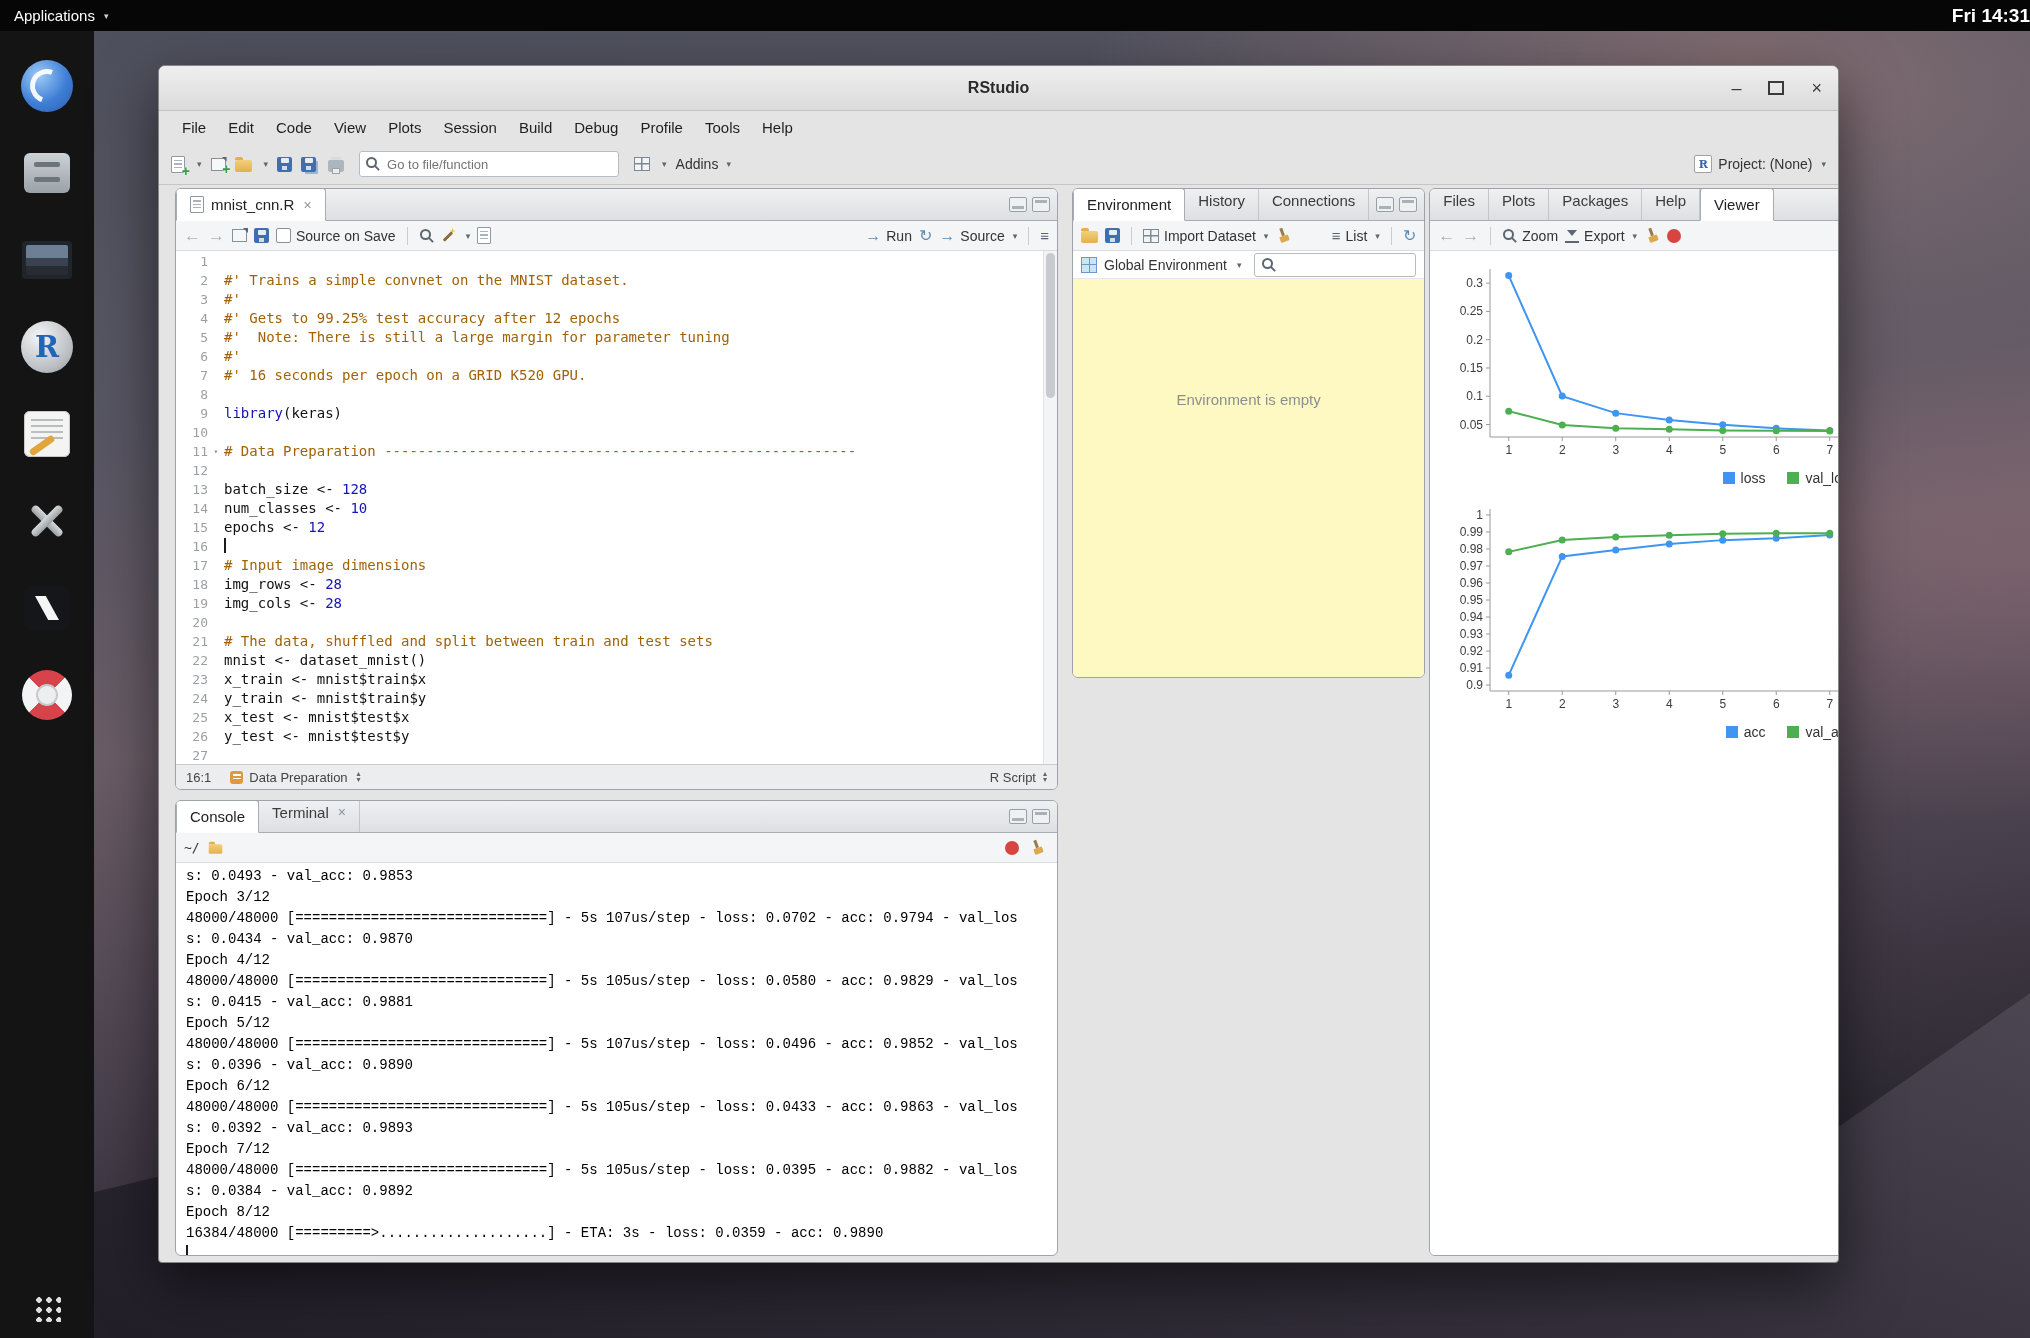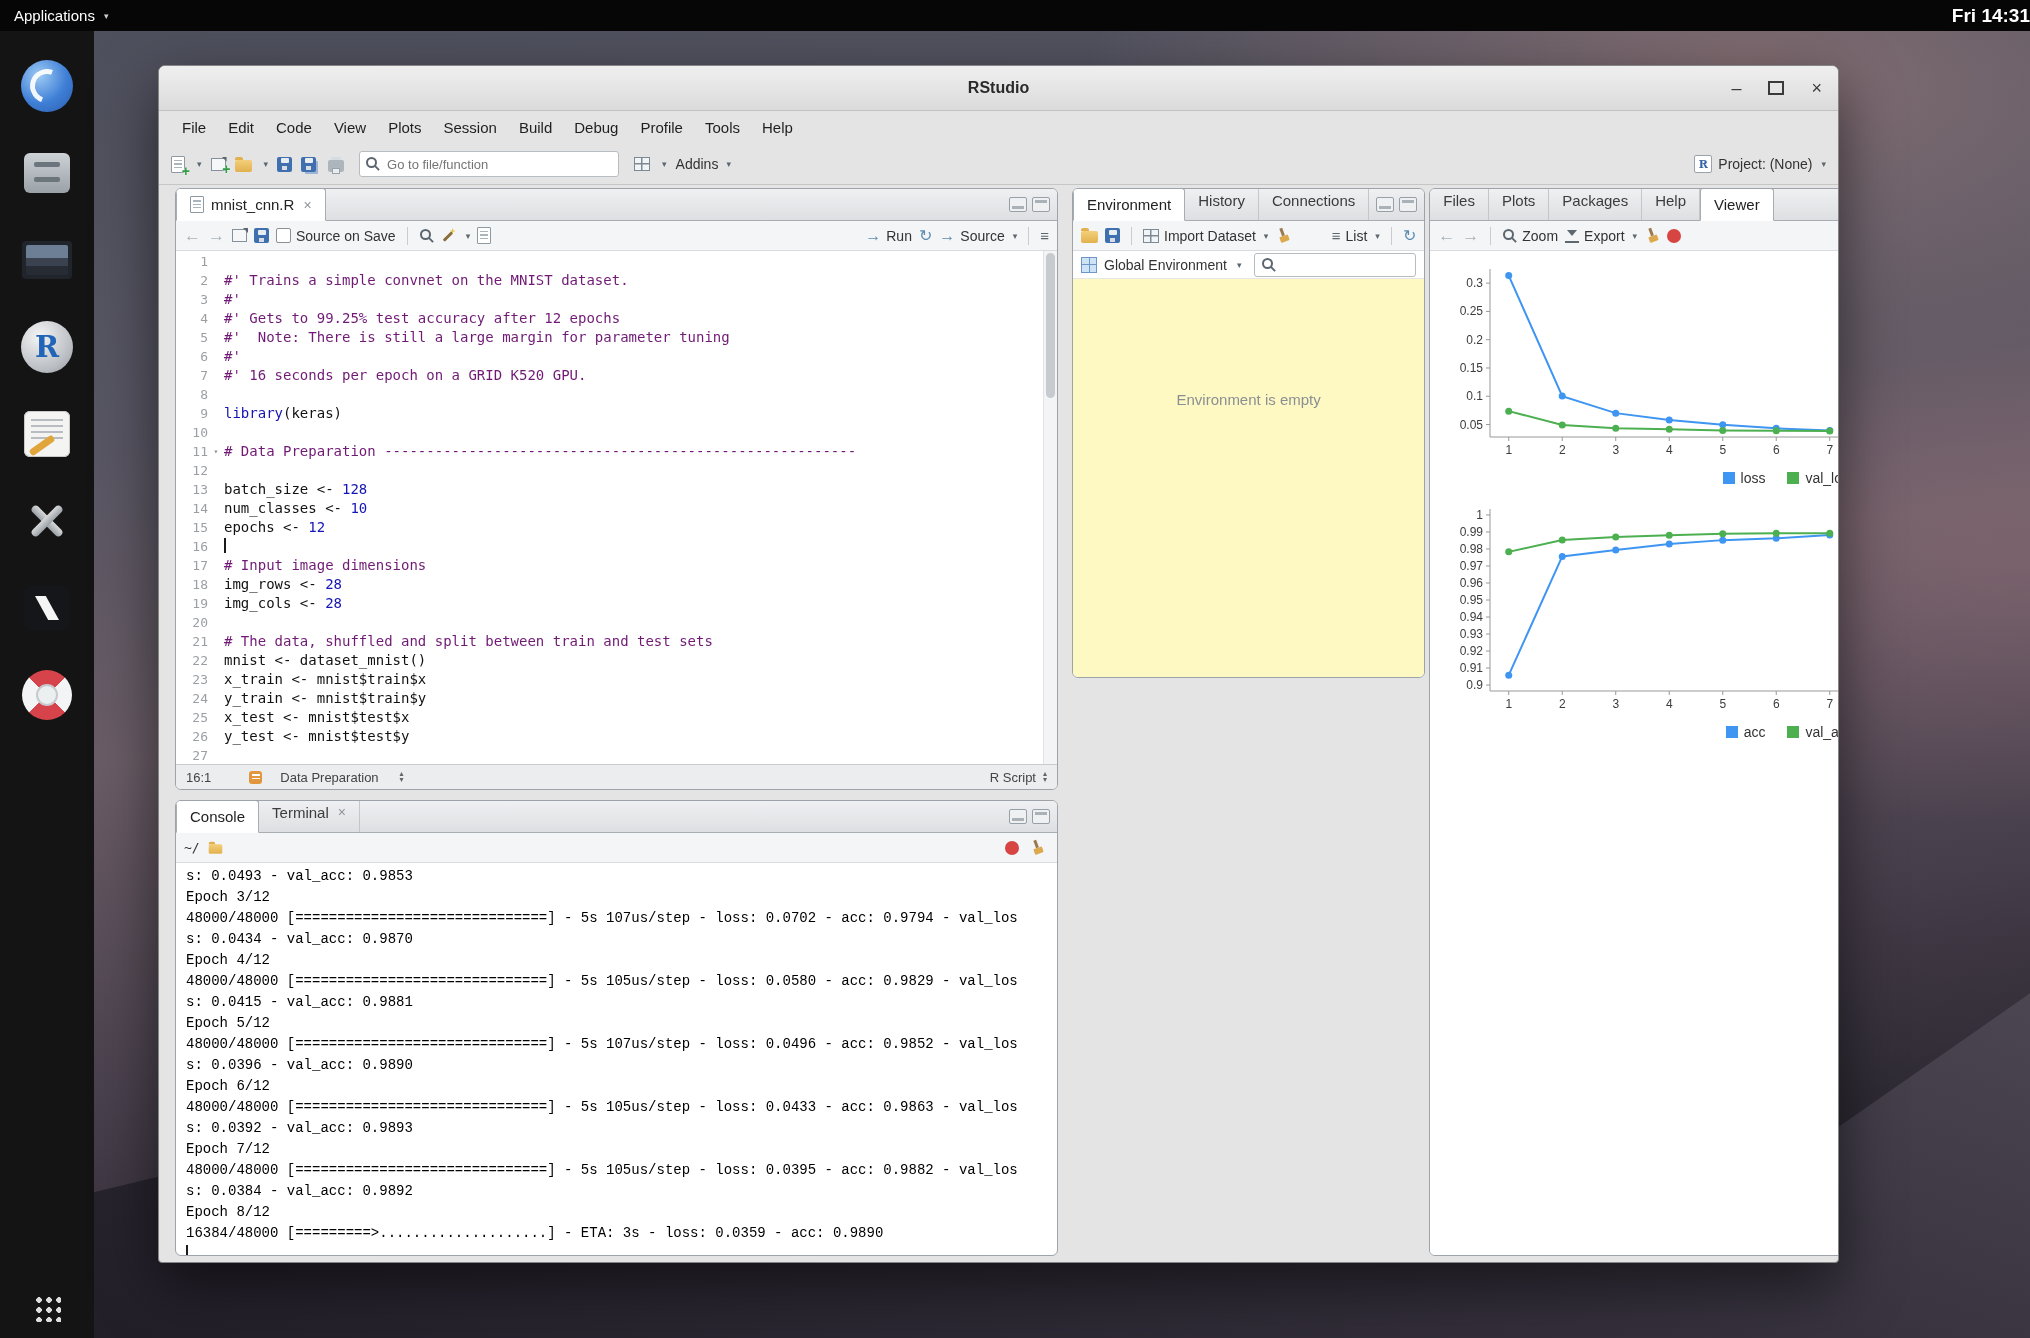--- a/index.html
+++ b/index.html
@@ -143,31 +143,31 @@
     background-size:1px 100%,100% 1px;background-position:center,center;background-repeat:no-repeat;}
   .cb{width:13px;height:13px;border:1px solid #8a9096;border-radius:2px;background:#fff;flex:none;}
   .ud{display:inline-flex;flex-direction:column;font-size:8px;line-height:6.5px;color:#666;margin-left:3px;}
 
   
   .editor{flex:1;position:relative;overflow:hidden;font-family:"DejaVu Sans Mono",monospace;padding-top:1px;}
   .ed-row{display:flex;height:19px;line-height:19px;}
   .ln{width:32px;text-align:right;color:#9b9fa3;font-size:13px;flex:none;}
   .fold{width:16px;font-size:8px;color:#8a9095;flex:none;text-align:center;line-height:19px;}
   .code{white-space:pre;font-size:14px;color:#111;}
-  .tok-com{color:#701a75;} .tok-num{color:#1514b5;} .tok-fn{color:#1514b5;} .tok-txt{color:#111;}
+  .tok-com{color:#a16207;} .tok-num{color:#1514b5;} .tok-fn{color:#1514b5;} .tok-txt{color:#111;}
   .cursor{display:inline-block;width:2px;height:15px;background:#1a1a1a;vertical-align:-2px;}
   .vscroll{position:absolute;right:0;top:0;bottom:0;width:13px;background:#f3f4f5;border-left:1px solid #e0e2e4;}
   .vscroll .thumb{position:absolute;left:2px;right:2px;border-radius:6px;background:#c7cbcf;}
   .statusbar{height:24px;flex:none;background:#ebedee;border-top:1px solid #c9cccf;display:flex;align-items:center;
     gap:8px;padding:0 10px;font-size:13px;color:#444;}
   .sec-ic{width:13px;height:13px;background:#e2973f;border-radius:3px;position:relative;flex:none;}
   .sec-ic::after{content:"";position:absolute;left:2.5px;right:2.5px;top:3px;height:7px;
     background:repeating-linear-gradient(#fff 0 1.5px,transparent 1.5px 3.5px);}
   .status-right{margin-left:auto;display:flex;align-items:center;gap:4px;}
-  .status-sec{display:flex;align-items:center;gap:18px;margin-left:30px;}
+  .status-sec{display:flex;align-items:center;gap:6px;margin-left:11px;}
 
   
   .con-body{flex:1;overflow:hidden;position:relative;padding:3px 10px;font-family:Liberation Mono, monospace;
     font-size:14px;line-height:21px;color:#000;white-space:pre;}
   .cwd{font-size:13px;color:#333;font-family:"DejaVu Sans Mono",monospace;}
   .con-tools-right{margin-left:auto;display:flex;align-items:center;gap:10px;padding-right:4px;}
 
   
   .scope-row{height:27px;flex:none;background:#fff;border-bottom:1px solid #e4e6e8;display:flex;align-items:center;
     gap:7px;padding:0 8px;font-size:14px;color:#333;}

